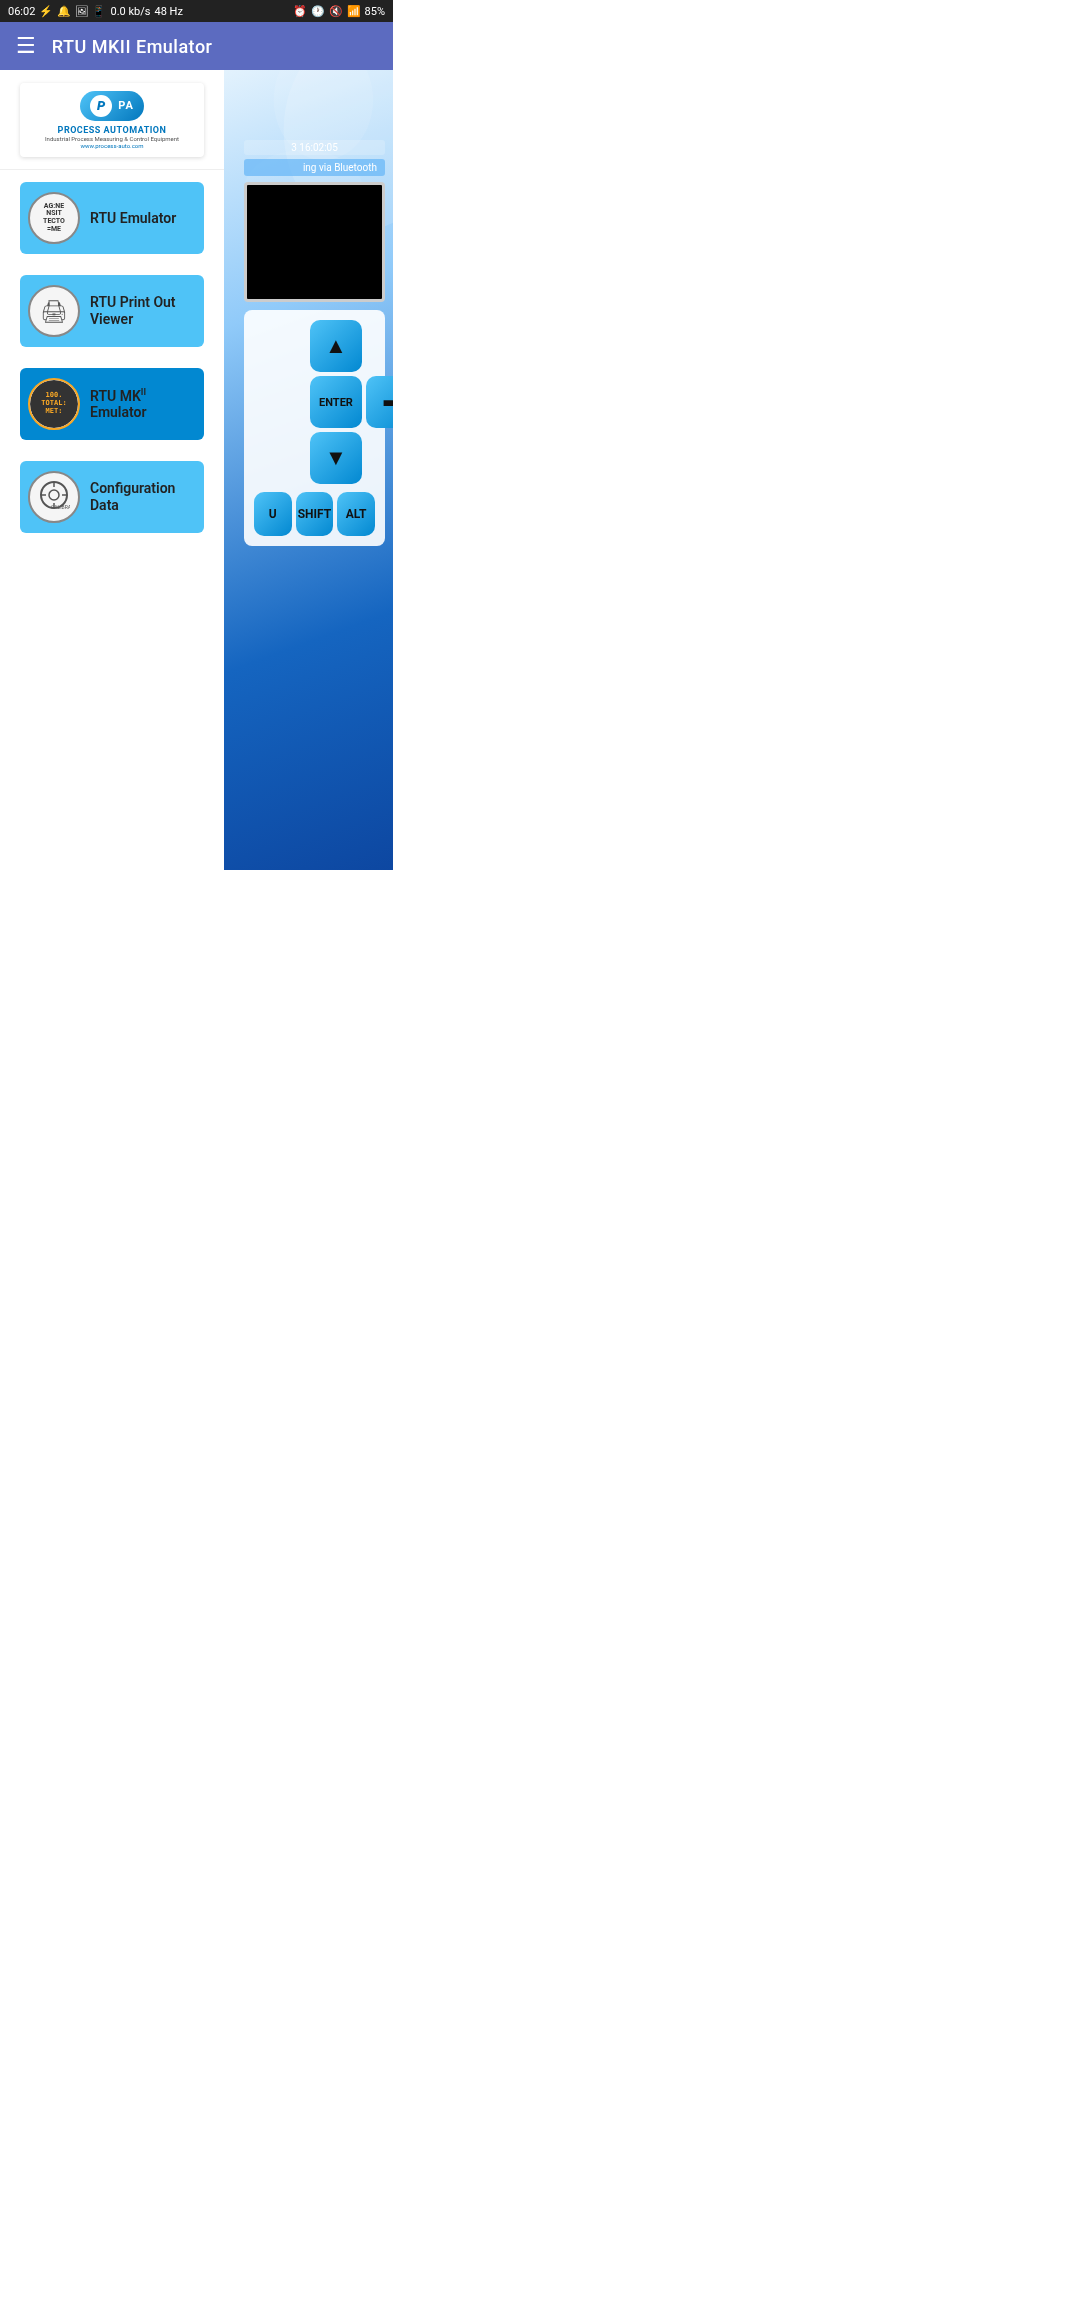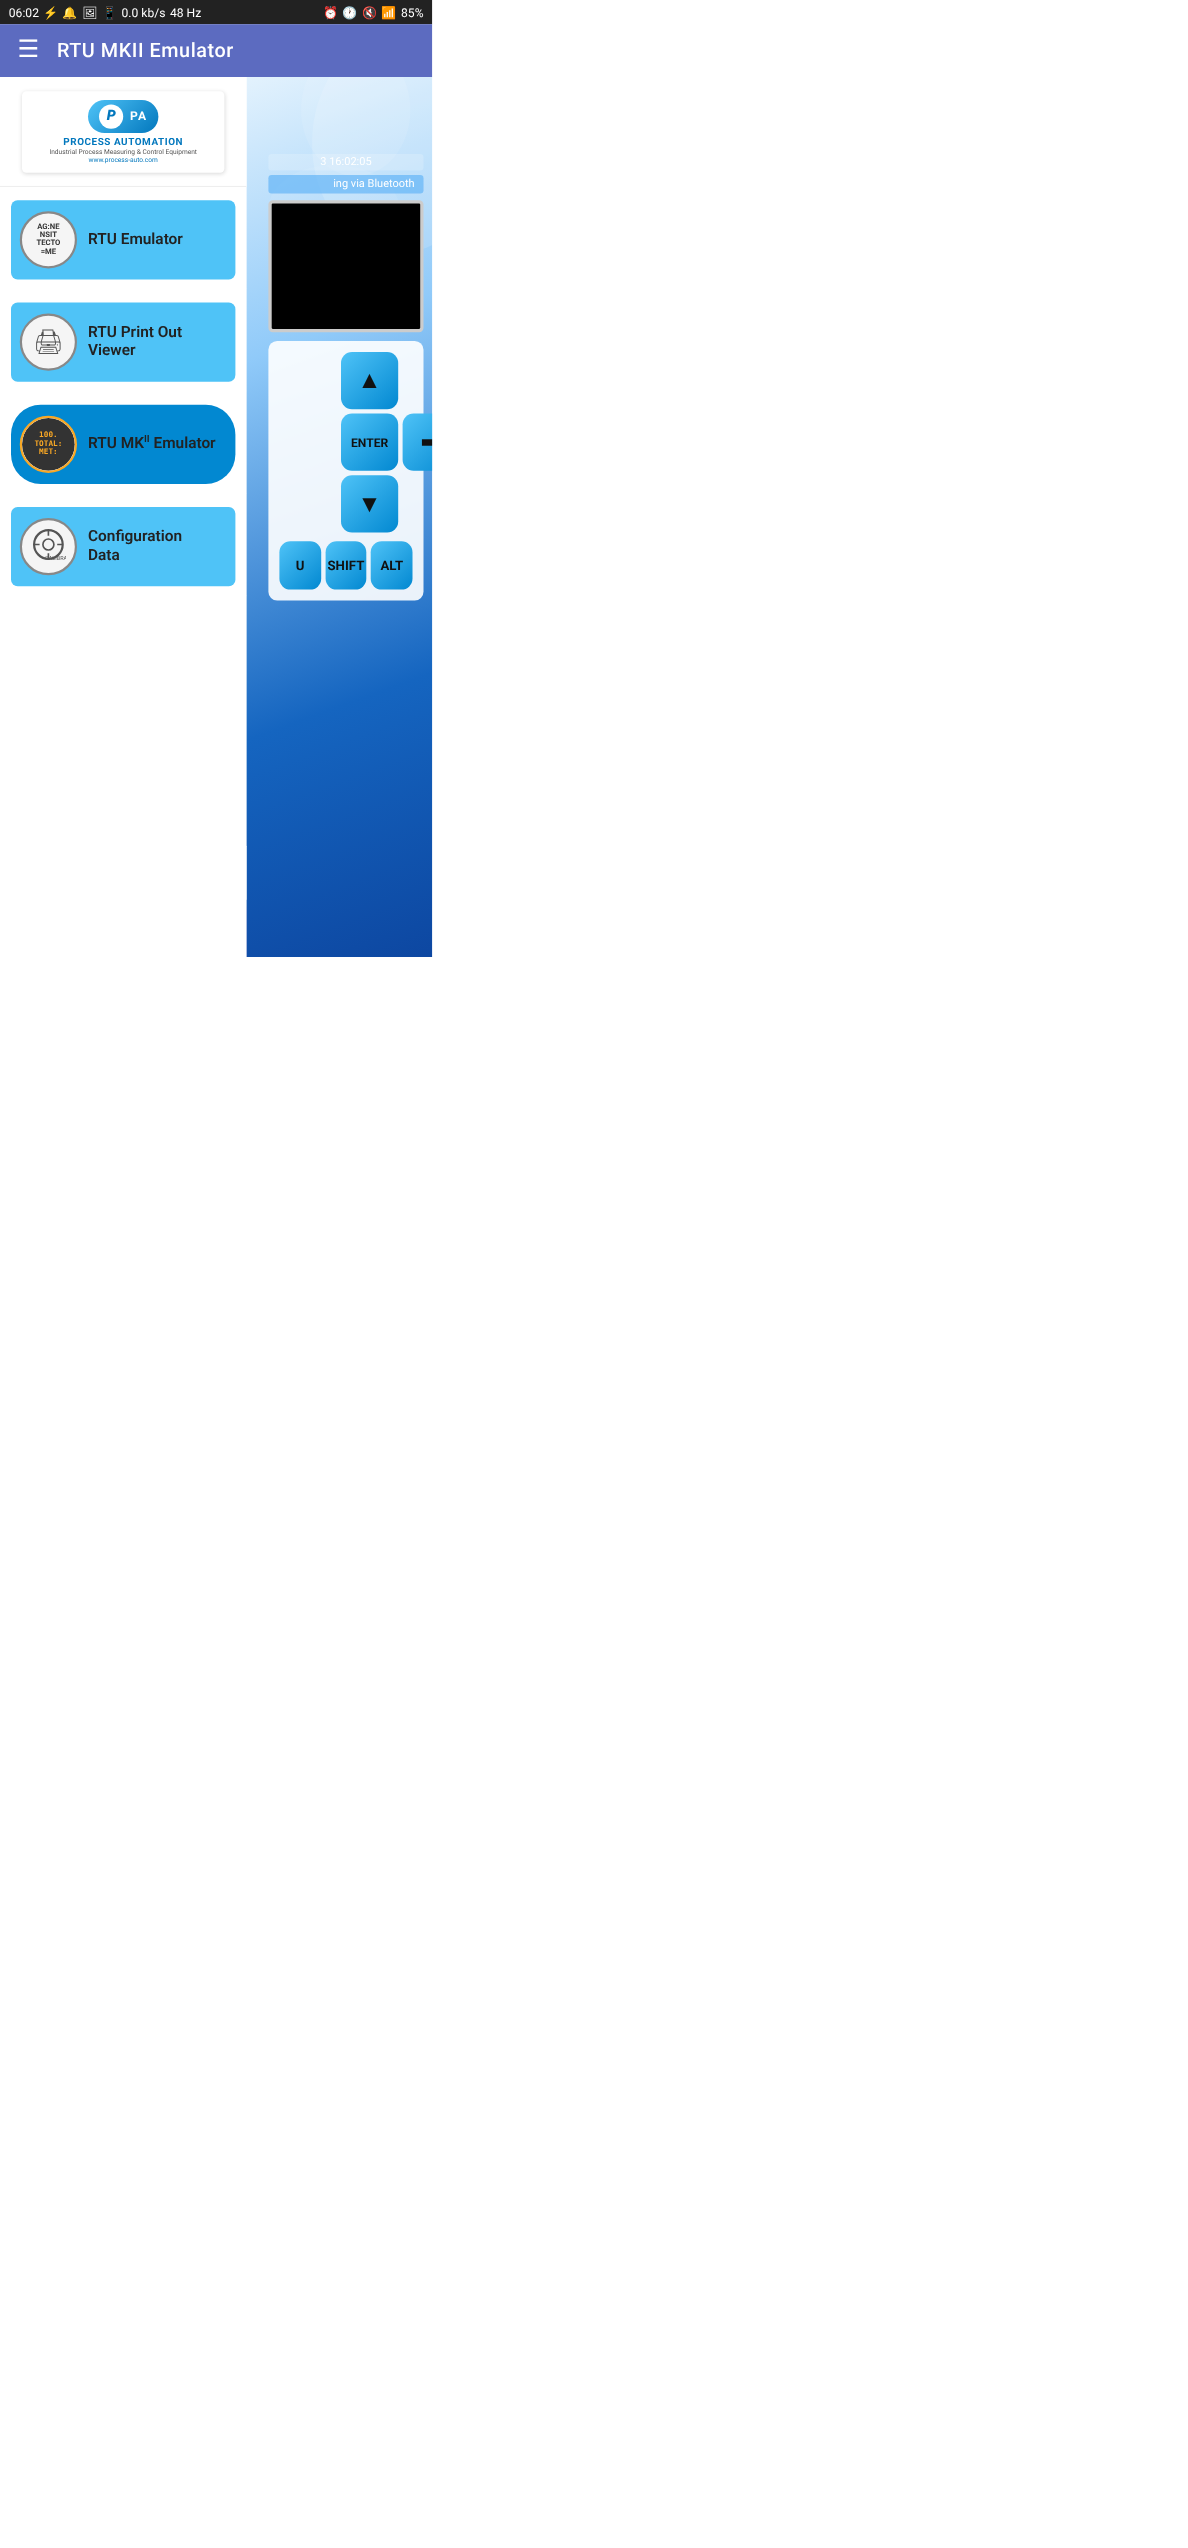--- a/index.html
+++ b/index.html
@@ -124,21 +124,21 @@
     }
     .logo-url {
       font-size: 6px;
       color: #0277bd;
     }
 
     
     .nav-item {
       display: flex;
       align-items: center;
-      padding: 8px 10px;
+      padding: 8px 20px;
       border-bottom: 1px solid rgba(255,255,255,0.3);
       cursor: pointer;
       margin: 4px 0;
     }
     .nav-item-icon {
       width: 52px;
       height: 52px;
       border-radius: 50%;
       border: 2px solid #888;
       display: flex;
@@ -161,21 +161,20 @@
     .nav-item-bg {
       background: #4fc3f7;
       border-radius: 6px;
       flex: 1;
       padding: 10px 8px;
       display: flex;
       align-items: center;
     }
     .nav-item-bg.active {
       background: #0288d1;
-      border-radius: 27px;
     }
 
     
     .icon-rtu {
       font-size: 7px;
       color: #333;
       text-align: center;
       line-height: 1.1;
       font-weight: 700;
       letter-spacing: 0;

